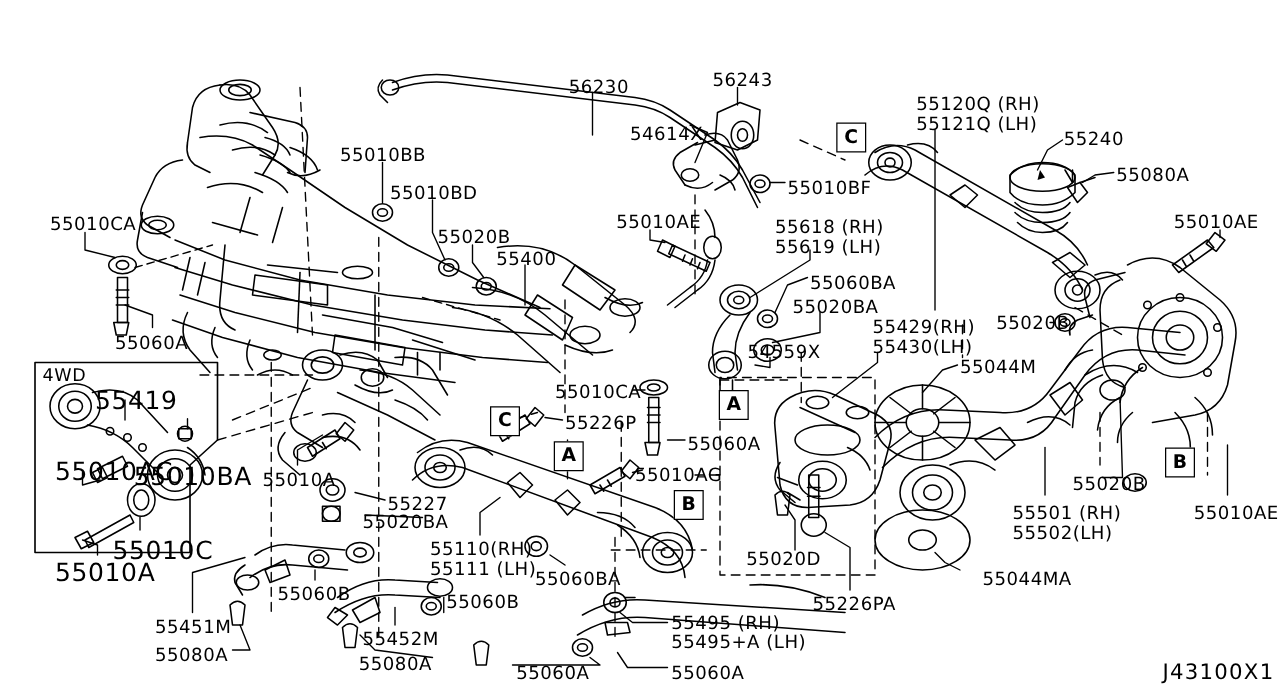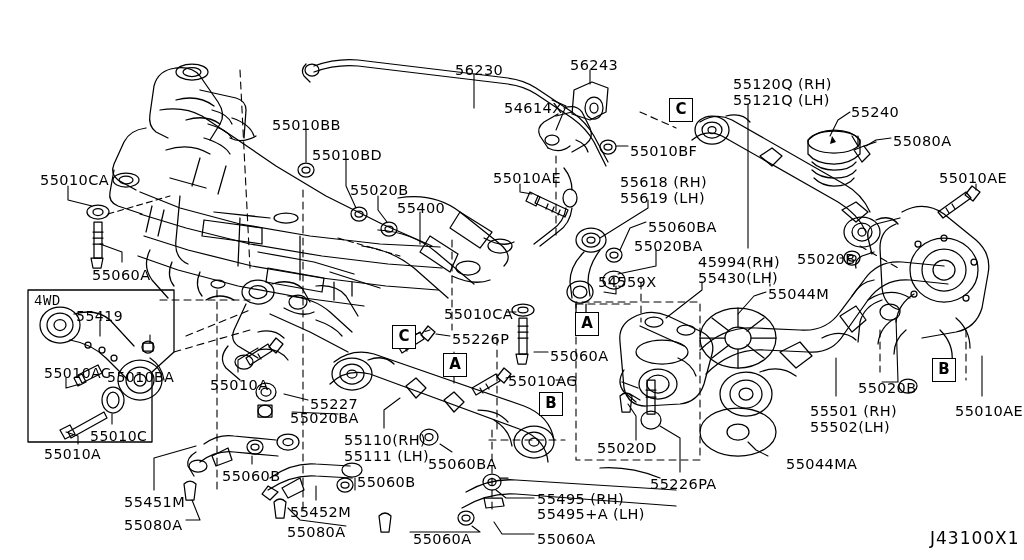--- a/index.html
+++ b/index.html
@@ -42,21 +42,21 @@
     border: 1.6px solid #000;
     background: #fff;
     font-size: 15px;
     font-weight: bold;
     text-align: center;
     color: #000;
     font-family: "DejaVu Sans", sans-serif;
   }
   .insetlabel {
     position: absolute;
-    font-size: 14px;
+    font-size: 20px;
     letter-spacing: 0.5px;
     color: #000;
     white-space: pre;
   }
 </style>
 </head>
 <body>
 
 <div id="diagram">
 
@@ -548,21 +548,21 @@
   <div class="lbl" style="left:455px; top:62px;">56230</div>
   <div class="lbl" style="left:504px; top:100px;">54614X</div>
   <div class="lbl" style="left:570px; top:57px;">56243</div>
   <div class="lbl" style="left:630px; top:143px;">55010BF</div>
   <div class="lbl" style="left:493px; top:170px;">55010AE</div>
   <div class="lbl" style="left:620px; top:174px;">55618 (RH)</div>
   <div class="lbl" style="left:620px; top:190px;">55619 (LH)</div>
   <div class="lbl" style="left:648px; top:219px;">55060BA</div>
   <div class="lbl" style="left:634px; top:238px;">55020BA</div>
   <div class="lbl" style="left:598px; top:274px;">54559X</div>
-  <div class="lbl" style="left:698px; top:254px;">45994(RH)</div>
+  <div class="lbl" style="left:698px; top:254px;">55429(RH)</div>
   <div class="lbl" style="left:698px; top:270px;">55430(LH)</div>
   <div class="lbl" style="left:768px; top:286px;">55044M</div>
   <div class="lbl" style="left:733px; top:76px;">55120Q (RH)</div>
   <div class="lbl" style="left:733px; top:92px;">55121Q (LH)</div>
   <div class="lbl" style="left:851px; top:104px;">55240</div>
   <div class="lbl" style="left:893px; top:133px;">55080A</div>
   <div class="lbl" style="left:939px; top:170px;">55010AE</div>
   <div class="lbl" style="left:797px; top:251px;">55020B</div>
   <div class="lbl" style="left:444px; top:306px;">55010CA</div>
   <div class="lbl" style="left:452px; top:331px;">55226P</div>
@@ -585,21 +585,21 @@
   <div class="lbl" style="left:650px; top:476px;">55226PA</div>
   <div class="lbl" style="left:786px; top:456px;">55044MA</div>
   <div class="lbl" style="left:810px; top:403px;">55501 (RH)</div>
   <div class="lbl" style="left:810px; top:419px;">55502(LH)</div>
   <div class="lbl" style="left:955px; top:403px;">55010AE</div>
   <div class="lbl" style="left:858px; top:380px;">55020B</div>
   <div class="lbl" style="left:537px; top:491px;">55495 (RH)</div>
   <div class="lbl" style="left:537px; top:506px;text-align:center;">55495+A (LH)</div>
   <div class="lbl" style="left:537px; top:531px;">55060A</div>
 
-  <div class="insetlabel" style="left:34px; top:293px; font-size:14px;font-family:Liberation Mono, monospace;">4WD</div>
+  <div class="insetlabel" style="left:34px; top:293px; font-size:14px;">4WD</div>
   <div class="insetlabel" style="left:76px; top:308px;">55419</div>
   <div class="insetlabel" style="left:107px; top:327px;margin-top:42px;">55010BA</div>
   <div class="insetlabel" style="left:44px; top:365px;">55010AC</div>
   <div class="insetlabel" style="left:90px; top:428px;">55010C</div>
   <div class="insetlabel" style="left:44px; top:446px;">55010A</div>
 
   <div class="code" style="left:930px; top:528px;">J43100X1</div>
 
 </div>
 

